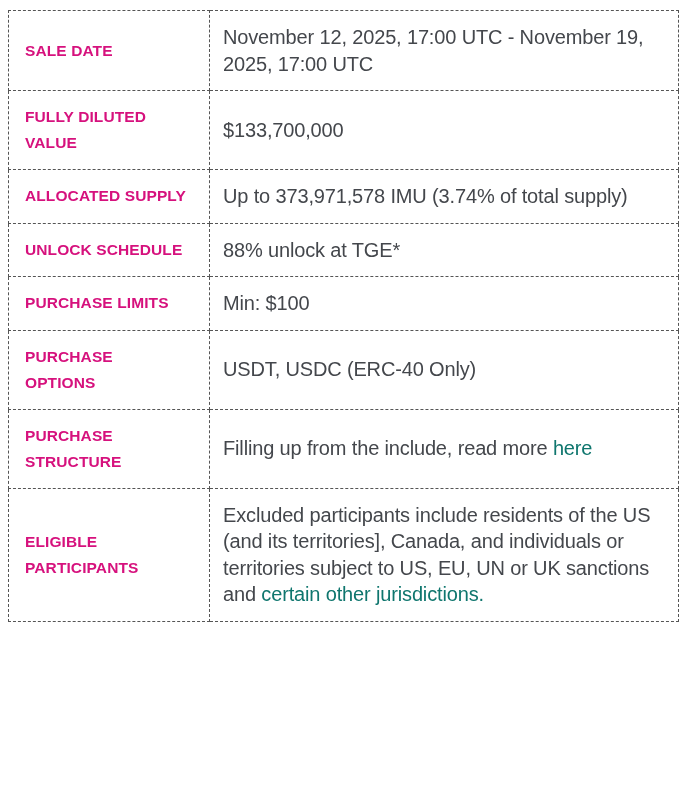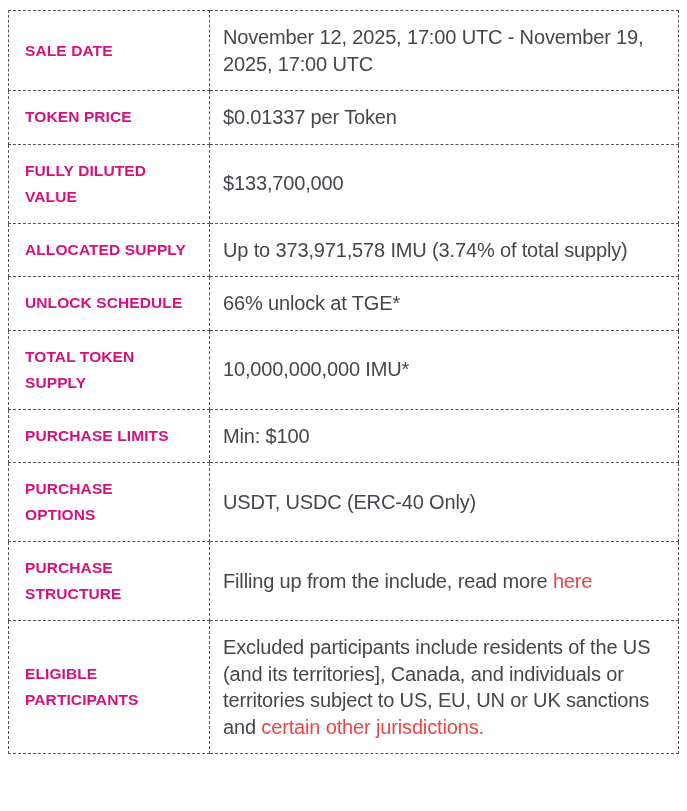--- a/index.html
+++ b/index.html
@@ -31,60 +31,51 @@
     white-space: pre-line;
   }
   td.value-cell {
     color: #44474c;
     font-size: 20px;
     line-height: 26.5px;
     letter-spacing: -0.15px;
     padding: 13px 16px 13px 13px;
   }
   td.value-cell a.link {
-    color: #ef4444;
+    color: #0f766e;
     text-decoration: none;
     cursor: pointer;
   }
 </style>
 </head>
 <body>
 
 <div class="table-wrap">
   <table class="sale-table">
     <colgroup>
       <col class="label-col">
       <col class="value-col">
     </colgroup>
     <tbody>
         <tr>
           <td class="label-cell">SALE DATE</td>
           <td class="value-cell"><span>November 12, 2025, 17:00 UTC - November 19, 2025, 17:00 UTC</span></td>
         </tr>
         <tr>
-          <td class="label-cell">TOKEN PRICE</td>
-          <td class="value-cell"><span>$0.01337 per Token</span></td>
-        </tr>
-        <tr>
           <td class="label-cell">FULLY DILUTED
 VALUE</td>
           <td class="value-cell"><span>$133,700,000</span></td>
         </tr>
         <tr>
           <td class="label-cell">ALLOCATED SUPPLY</td>
           <td class="value-cell"><span>Up to 373,971,578 IMU (3.74% of total supply)</span></td>
         </tr>
         <tr>
           <td class="label-cell">UNLOCK SCHEDULE</td>
-          <td class="value-cell"><span>66% unlock at TGE*</span></td>
-        </tr>
-        <tr>
-          <td class="label-cell">TOTAL TOKEN
-SUPPLY</td>
-          <td class="value-cell"><span>10,000,000,000 IMU*</span></td>
+          <td class="value-cell"><span>88% unlock at TGE*</span></td>
         </tr>
         <tr>
           <td class="label-cell">PURCHASE LIMITS</td>
           <td class="value-cell"><span>Min: $100</span></td>
         </tr>
         <tr>
           <td class="label-cell">PURCHASE
 OPTIONS</td>
           <td class="value-cell"><span>USDT, USDC (ERC-40 Only)</span></td>
         </tr>

